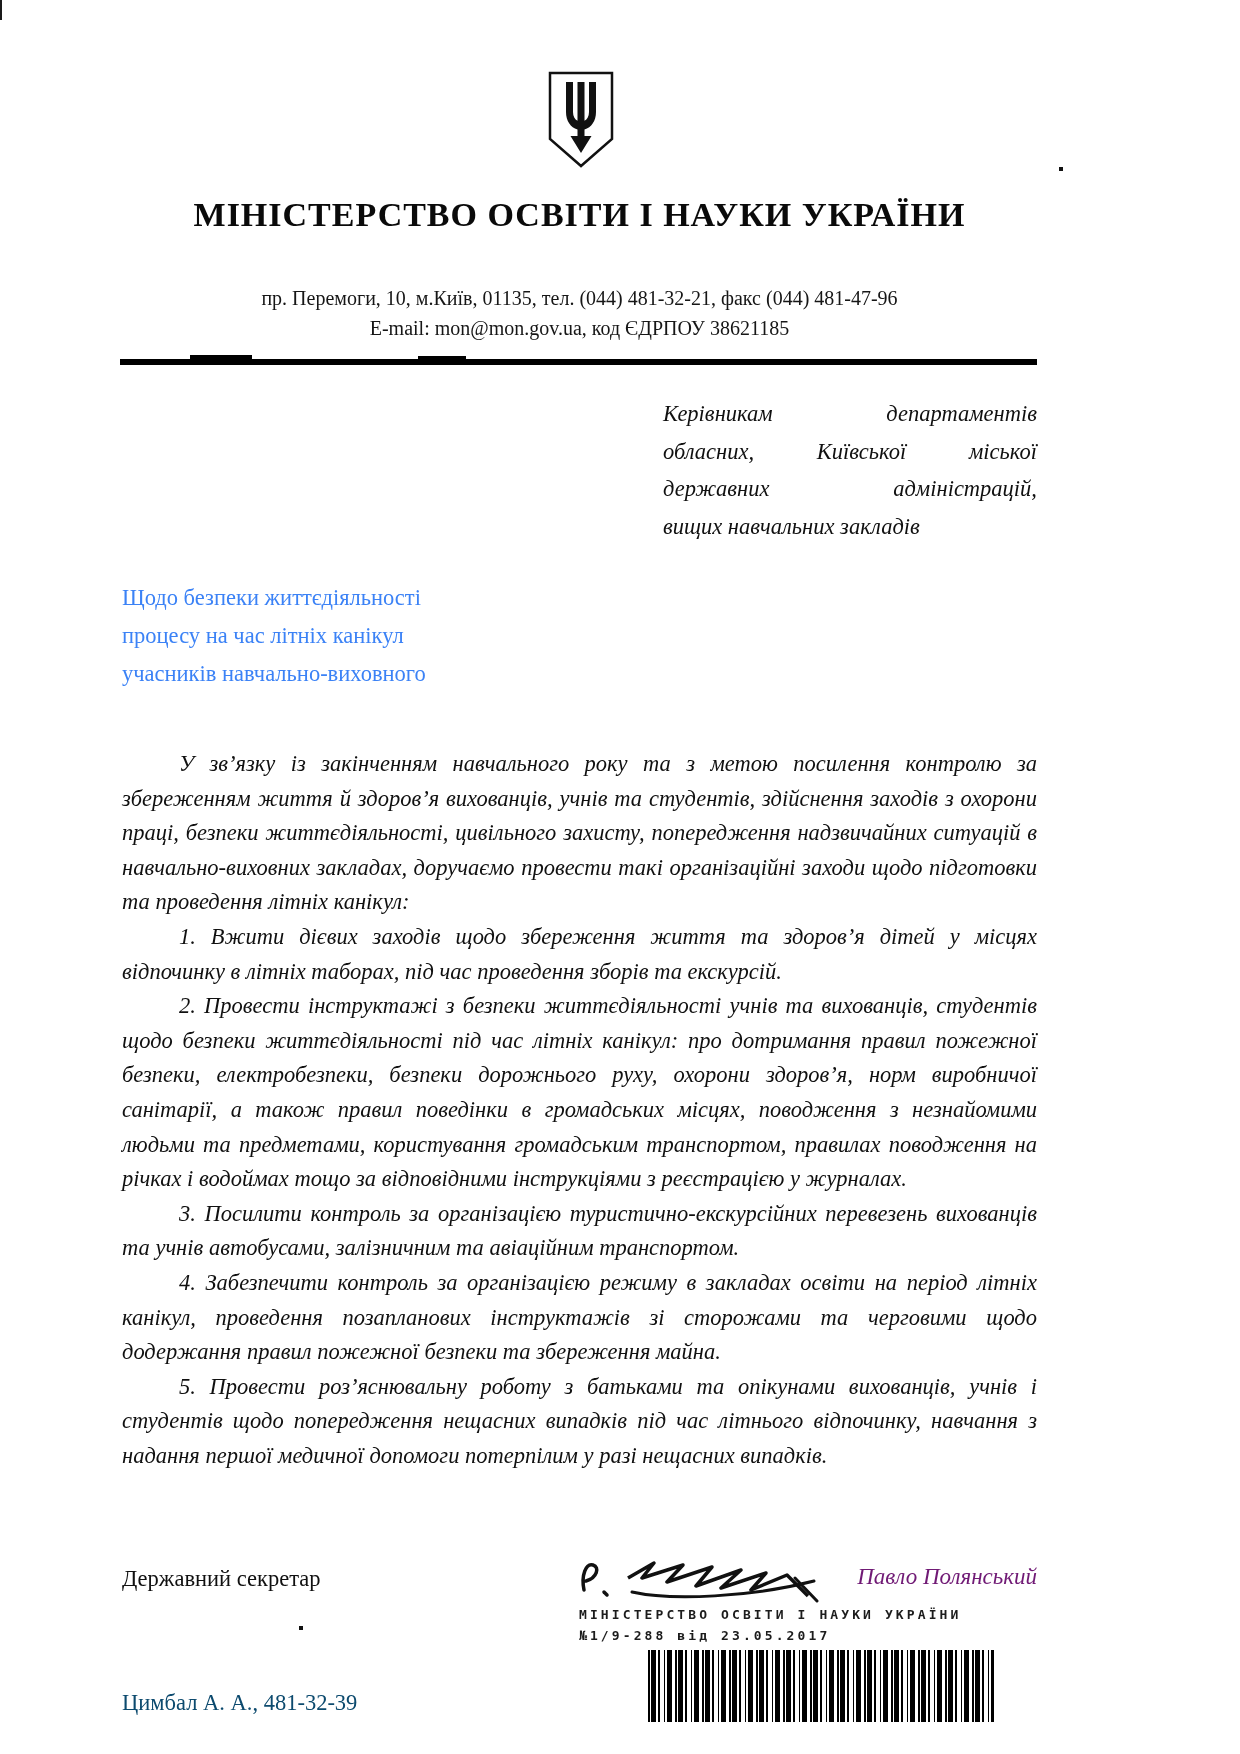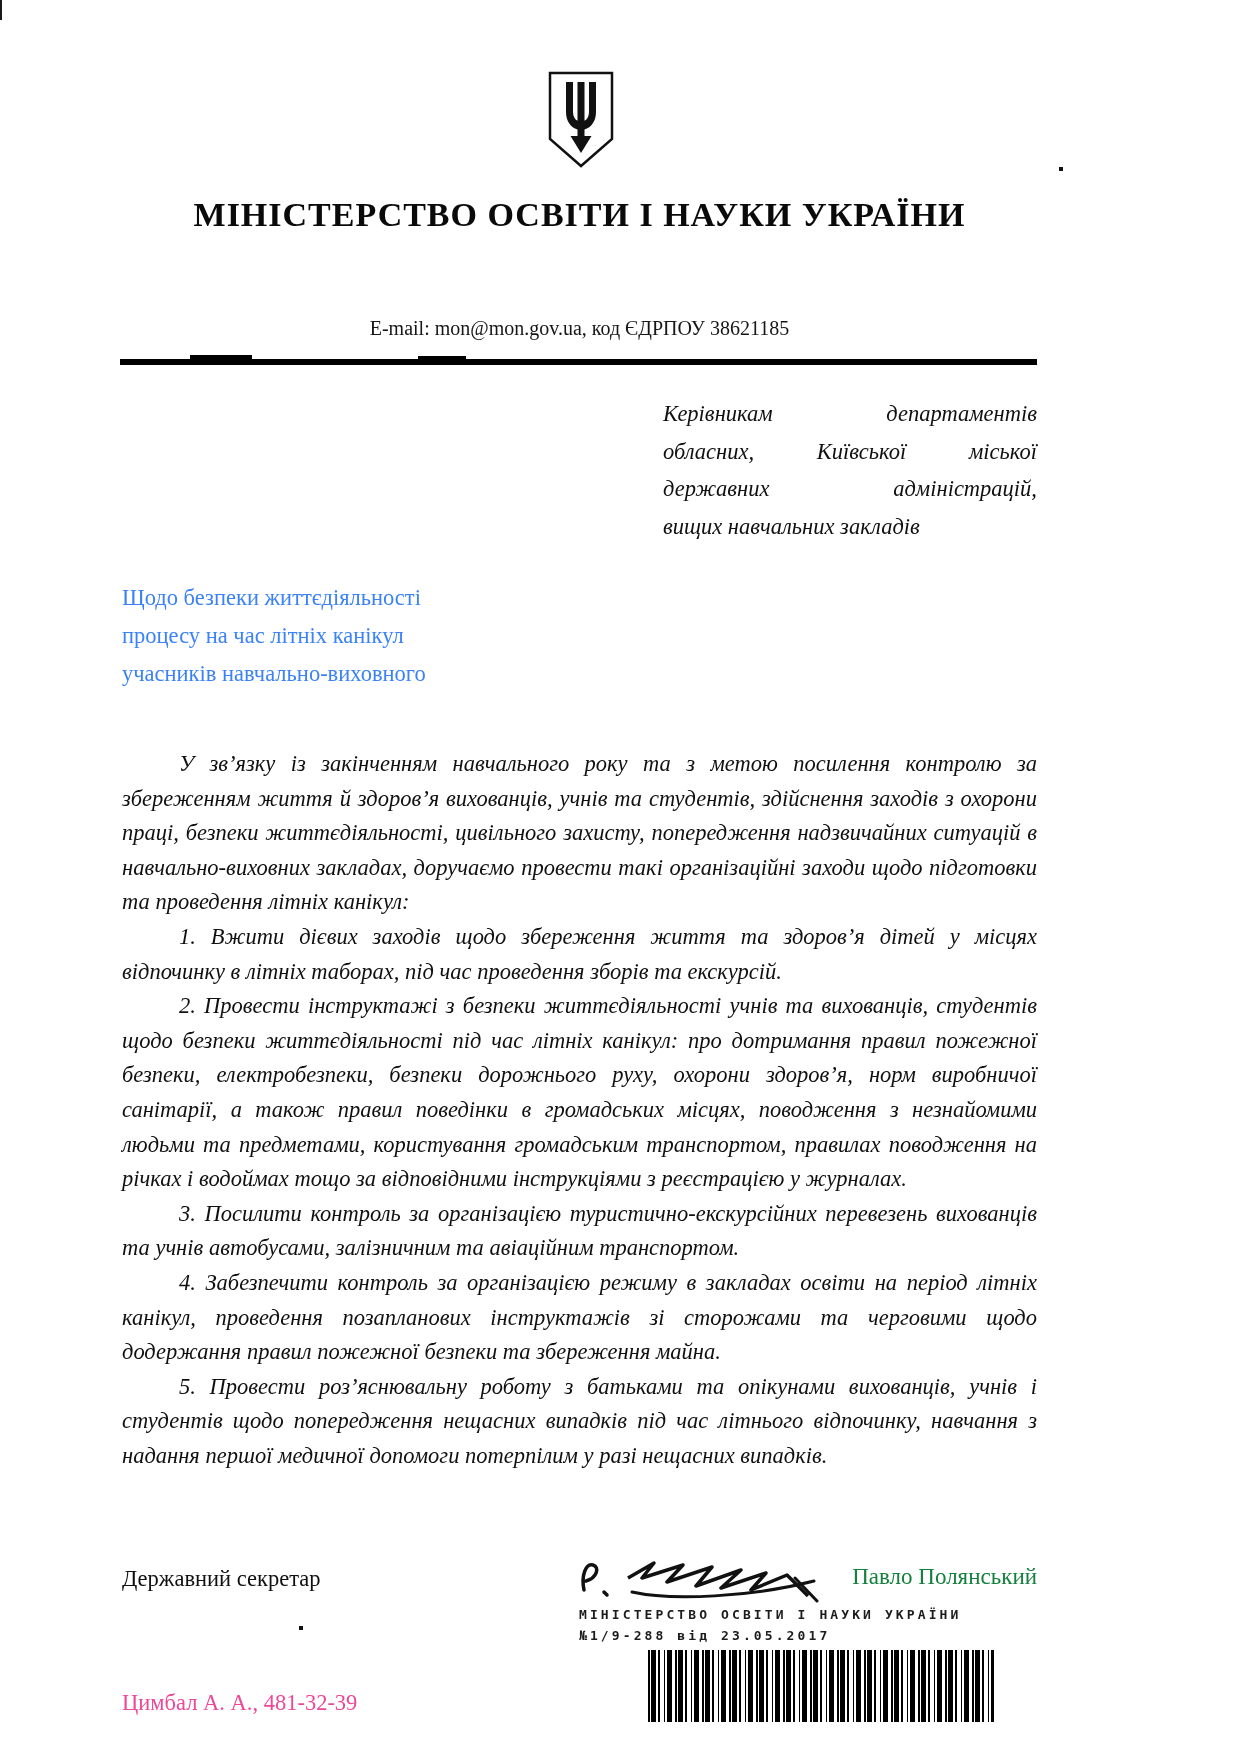--- a/index.html
+++ b/index.html
@@ -38,51 +38,52 @@
     position:absolute;left:122px;top:579px;width:430px;
     font-size:22.5px;line-height:38px;color:#3b82f6;
   }
   .body-text{
     position:absolute;left:122px;top:747px;width:915px;
     font-size:22.5px;line-height:34.6px;text-align:justify;color:#101010;
   }
   .body-text p{margin:0;text-indent:57px;font-style:italic;}
   .sig-role{position:absolute;left:122px;top:1566px;font-size:22.5px;color:#101010;white-space:nowrap;}
   .sig-scribble{position:absolute;left:570px;top:1548px;width:290px;height:62px;}
-  .sig-name{position:absolute;left:737px;top:1564px;width:300px;text-align:right;font-size:23px;color:#15803d;white-space:nowrap;}
+  .sig-name{position:absolute;left:737px;top:1564px;width:300px;text-align:right;font-size:23px;color:#701a75;white-space:nowrap;font-style:italic;}
   .stamp{
     position:absolute;left:579px;top:1604px;
     font-family:"DejaVu Sans Mono","Liberation Mono",monospace;
     font-weight:bold;font-size:13px;letter-spacing:3.1px;line-height:21px;
     color:#1c1c1c;white-space:nowrap;
   }
   .barcode{
     position:absolute;left:648px;top:1650px;width:346px;height:72px;
     background:repeating-linear-gradient(90deg,
       #000 0 2px,#fff 2px 3px,#000 3px 8px,#fff 8px 10px,
       #000 10px 12px,#fff 12px 16px,#000 16px 17px,#fff 17px 19px,
       #000 19px 24px,#fff 24px 27px);
   }
-  .contact{position:absolute;left:122px;top:1690px;font-size:22.5px;color:#ec4899;white-space:nowrap;}
+  .contact{position:absolute;left:122px;top:1690px;font-size:22.5px;color:#0c4a6e;white-space:nowrap;}
 </style>
 </head>
 <body>
 
 <div class="page">
 
   <div class="edge-tick"></div>
   <div class="speck" style="left:1059px;top:167px;width:4px;height:4px;"></div>
   <div class="speck" style="left:299px;top:1626px;width:4px;height:4px;"></div>
 
   <svg class="emblem" viewBox="0 0 72 100">
     <path d="M5 3 h62 v66 l-31 27 -31 -27 z" fill="none" stroke="#111" stroke-width="2.5"></path>
     <path d="M21 12 h7 v30 c0 4.5 1.8 7.5 4.5 8.8 V12 h7 v38.8 c2.7 -1.3 4.5 -4.3 4.5 -8.8 V12 h7 v30 c0 9 -4.6 15.4 -11.5 17.6 V66 h7 L36 83 25.5 66 h7 v-6.4 C25.6 57.4 21 51 21 42 z" fill="#111"></path>
   </svg>
 
   <div class="doc-title">МІНІСТЕРСТВО ОСВІТИ І НАУКИ УКРАЇНИ</div>
+  <div class="addr">пр. Перемоги, 10,  м.Київ, 01135, тел. (044) 481-32-21, факс (044) 481-47-96</div>
   <div class="addr addr2">E-mail: mon@mon.gov.ua, код ЄДРПОУ 38621185</div>
 
   <div class="rule"></div>
   <div class="rule-art1"></div>
   <div class="rule-art2"></div>
 
   <div class="recipient">
     <div class="rl">Керівникам департаментів</div>
     <div class="rl">обласних, Київської міської</div>
     <div class="rl">державних адміністрацій,</div>

